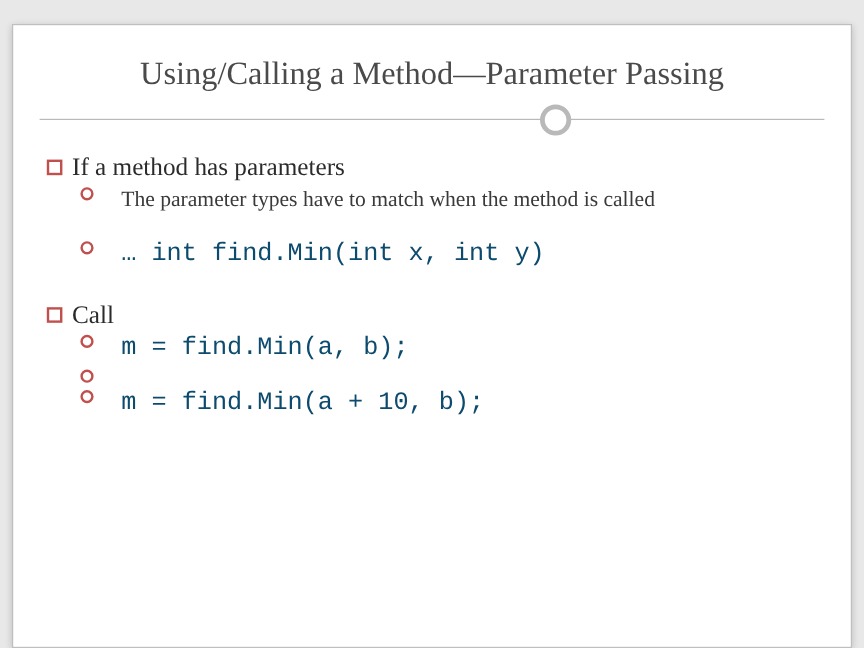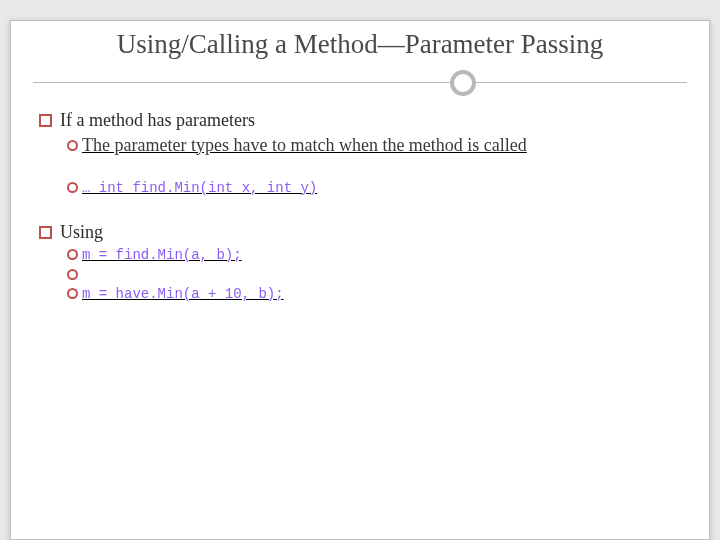--- a/index.html
+++ b/index.html
@@ -11,21 +11,21 @@
     align-items: center;
     justify-content: center;
   }
   .slide {
     width: 700px;
     height: 520px;
     background: #ffffff;
     border: 1px solid #bfbfbf;
     box-shadow: 0 2px 6px rgba(0,0,0,0.2);
     position: relative;
-    padding: 8px 22px 22px 22px;
+    padding: 25px 22px 22px 22px;
     margin-top: 19px;
   }
   .title {
     font-size: 27px;
     color: #4a4a4a;
     font-weight: 400;
     text-align: center;
     padding-bottom: 10px;
   }
   .title-deco {
@@ -60,47 +60,45 @@
     margin-top: 6px;
     margin-bottom: 2px;
   }
   .sq {
     width: 13px;
     height: 13px;
     border: 2px solid #c0504d;
     flex: 0 0 auto;
   }
   .h1-text {
-    font-size: 18px;
+    font-size: 21px;
     color: #2b2b2b;
   }
   .sub {
     display: flex;
-    align-items: center;
-    gap: 4px;
+    gap: 23px;
     padding-left: 28px;
     margin-top: 4px;
     margin-bottom: 6px;
-    text-decoration: underline;
   }
   .ring-b {
     width: 11px;
     height: 11px;
     border: 2px solid #c0504d;
     border-radius: 50%;
     flex: 0 0 auto;
   }
   .sub-text {
     font-size: 18px;
     color: #3a3a3a;
   }
   .code {
     font-family: 'Courier New', Courier, monospace;
-    font-size: 14px;
-    color: #8b5cf6;
+    font-size: 21px;
+    color: #0c4a6e;
   }
   .gap { height: 14px; }
 </style>
 </head>
 <body>
 
 <div class="slide">
   <div class="title">Using/Calling a Method—Parameter Passing</div>
   <div class="title-deco">
     <div class="line"></div>
@@ -122,28 +120,28 @@
 
     <div class="sub">
       <div class="ring-b"></div>
       <div class="sub-text code">… int find.Min(int x, int y)</div>
     </div>
 
     <div class="gap"></div>
 
     <div class="h1">
       <div class="sq"></div>
-      <div class="h1-text">Using</div>
+      <div class="h1-text">Call</div>
     </div>
     <div class="sub">
       <div class="ring-b"></div>
       <div class="sub-text code">m = find.Min(a, b);</div>
     </div>
     <div class="sub">
       <div class="ring-b"></div>
     </div>
     <div class="sub">
       <div class="ring-b"></div>
-      <div class="sub-text code">m = have.Min(a + 10, b);</div>
+      <div class="sub-text code">m = find.Min(a + 10, b);</div>
     </div>
 
   </div>
 </div>
 
 </body></html>

